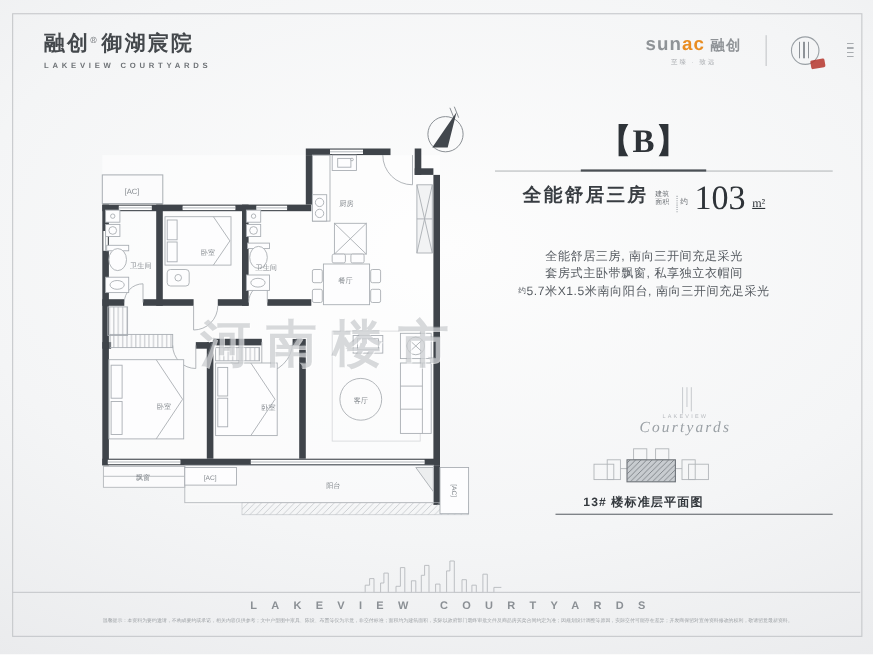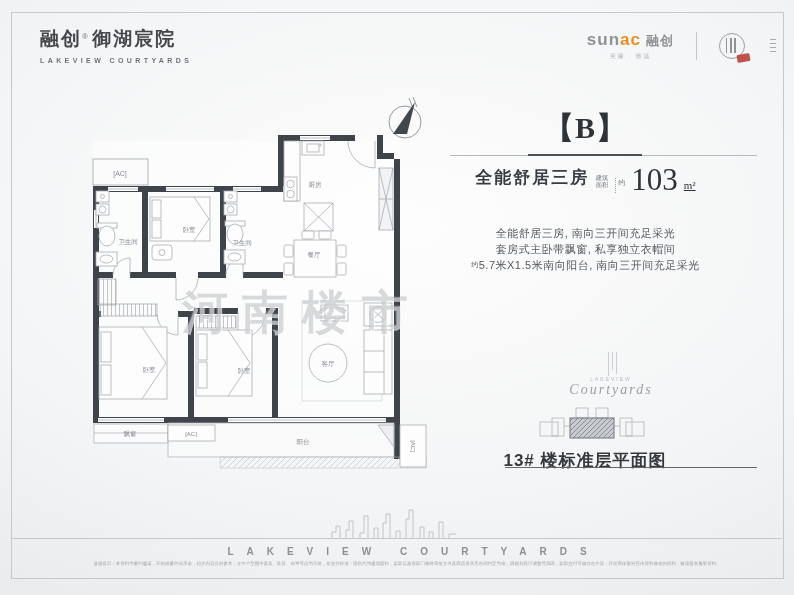--- a/index.html
+++ b/index.html
@@ -44,28 +44,28 @@
   .subtitle{position:absolute;left:428px;top:166px;width:315px;display:flex;justify-content:center;align-items:flex-end;gap:6px;}
   .layout-label{font-size:17px;font-weight:700;letter-spacing:2px;color:#383d42;padding-bottom:4px;}
   .area-note{display:flex;flex-direction:column;font-size:7px;line-height:8px;color:#6d7control;color:#6d7176;padding-bottom:5px;transform:scale(.9);transform-origin:center bottom;}
   .approx{font-size:7px;color:#6d7176;padding-bottom:5px;border-left:1px dotted #9aa0a5;padding-left:2px;}
   .area-num{font-family:"Liberation Serif","DejaVu Serif",serif;font-size:31px;line-height:.8;color:#2e3338;}
   .area-unit{font-family:"Liberation Serif","DejaVu Serif",serif;font-size:11px;color:#2e3338;padding-bottom:2px;text-decoration:underline;}
   .desc{position:absolute;left:428px;top:226px;width:315px;text-align:center;
     font-size:11px;line-height:15.5px;letter-spacing:.5px;color:#565b61;}
   .desc-sup{font-size:7px;vertical-align:2px;}
 
-  .script-mark{position:absolute;left:556px;top:352px;width:110px;text-align:center;}
+  .script-mark{position:absolute;left:568px;top:352px;width:110px;text-align:center;}
   .script-lines{position:relative;height:24px;}
   .script-lines span{position:absolute;top:0;width:1px;height:24px;background:rgba(168,173,178,.55);}
   .script-small{font-size:5px;letter-spacing:2px;color:#b7babe;}
   .script-word{font-family:"Liberation Serif","DejaVu Serif",serif;font-style:italic;font-size:14px;color:#9aa0a5;letter-spacing:2px;}
 
   .floor-caption{position:absolute;left:460px;top:449px;width:250px;text-align:center;
-    font-size:17px;font-weight:700;letter-spacing:1px;color:#34393e;}
+    font-size:11px;font-weight:700;letter-spacing:1px;color:#34393e;}
   .caption-rule{position:absolute;left:505px;top:467px;width:252px;height:1px;background:#63686d;}
 
   
   .band-line{position:absolute;left:11px;top:538px;width:771px;height:1px;background:#c6c8cb;}
   .footer-wordmark{position:absolute;top:546px;left:0;right:0;text-align:center;
     font-size:10px;font-weight:700;letter-spacing:13px;text-indent:13px;color:#8b9095;}
   .disclaimer{position:absolute;top:561px;left:50%;white-space:nowrap;font-size:8px;color:#9fa3a7;
     transform:scale(.56) translateX(-50%);transform-origin:0 0;}
   svg text{font-family:"Liberation Sans","DejaVu Sans",sans-serif;}
 </style>

